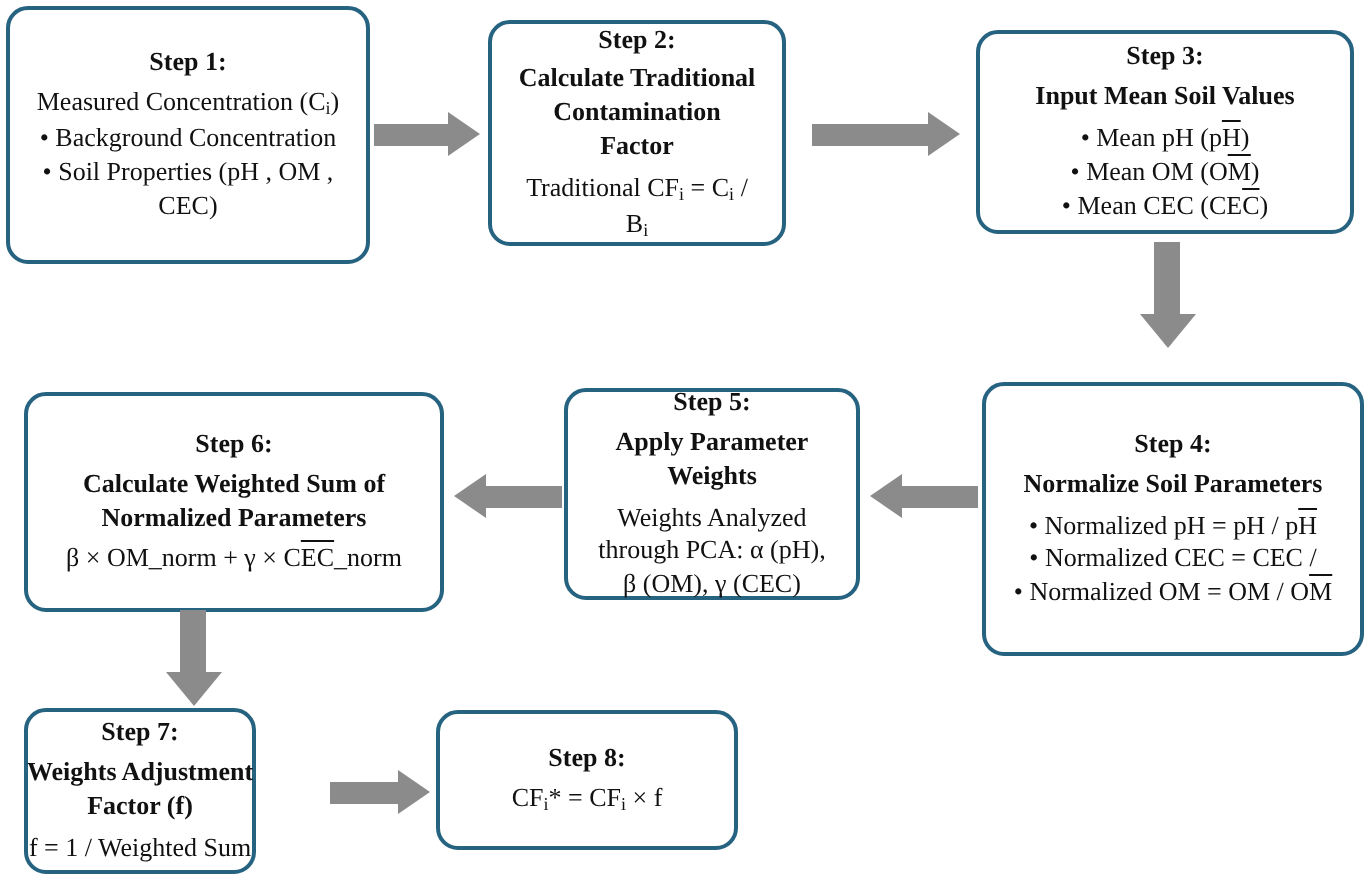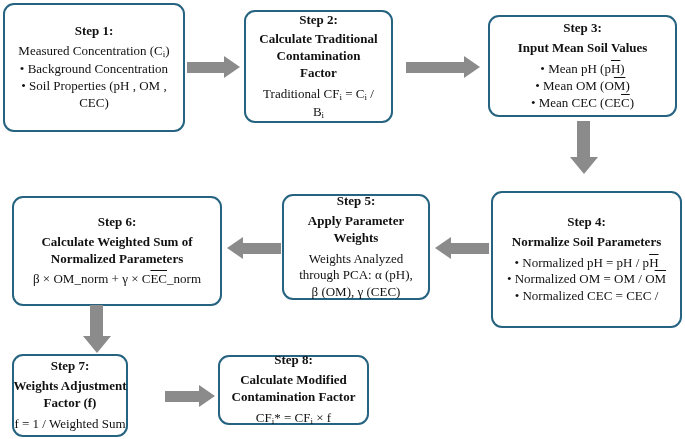--- a/index.html
+++ b/index.html
@@ -103,22 +103,22 @@
       </div>
   </div>
 
   <div class="box" id="box-3">
     <div class="step-label">Step 4:</div>
     <div class="box-title">
         <div>Normalize Soil Parameters</div>
       </div>
     <div class="box-lines">
         <div class="line"><span>• </span><span>Normalized pH = pH / p</span><span class="over">H</span></div>
+        <div class="line"><span>• </span><span>Normalized CEC = CEC /</span></div>
         <div class="line"><span>• </span><span>Normalized OM = OM / O</span><span class="over">M</span></div>
-        <div class="line"><span>• </span><span>Normalized CEC = CEC /</span></div>
       </div>
   </div>
 
   <div class="box" id="box-4">
     <div class="step-label">Step 5:</div>
     <div class="box-title">
         <div>Apply Parameter</div>
         <div>Weights</div>
       </div>
     <div class="box-lines">
@@ -145,24 +145,20 @@
         <div>Weights Adjustment</div>
         <div>Factor (f)</div>
       </div>
     <div class="box-lines">
         <div class="line"><span>f = 1 / Weighted Sum</span></div>
       </div>
   </div>
 
   <div class="box" id="box-7">
     <div class="step-label">Step 8:</div>
-    <div class="box-title">
-        <div>Calculate Modified</div>
-        <div>Contamination Factor</div>
-      </div>
     <div class="box-lines">
         <div class="line"><span>CF</span><span class="sub">i</span><span>* = CF</span><span class="sub">i</span><span> × f</span></div>
       </div>
   </div>
 
   <div id="arrow-layer">
       <div id="a12" class="arrow right">
         <div class="shaft"></div>
         <div class="head"></div>
       </div>

